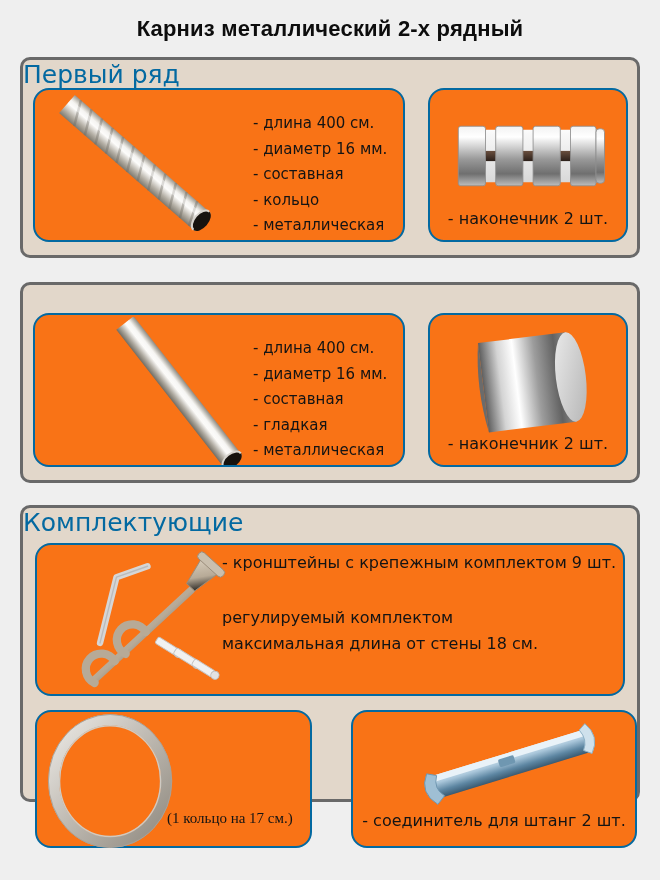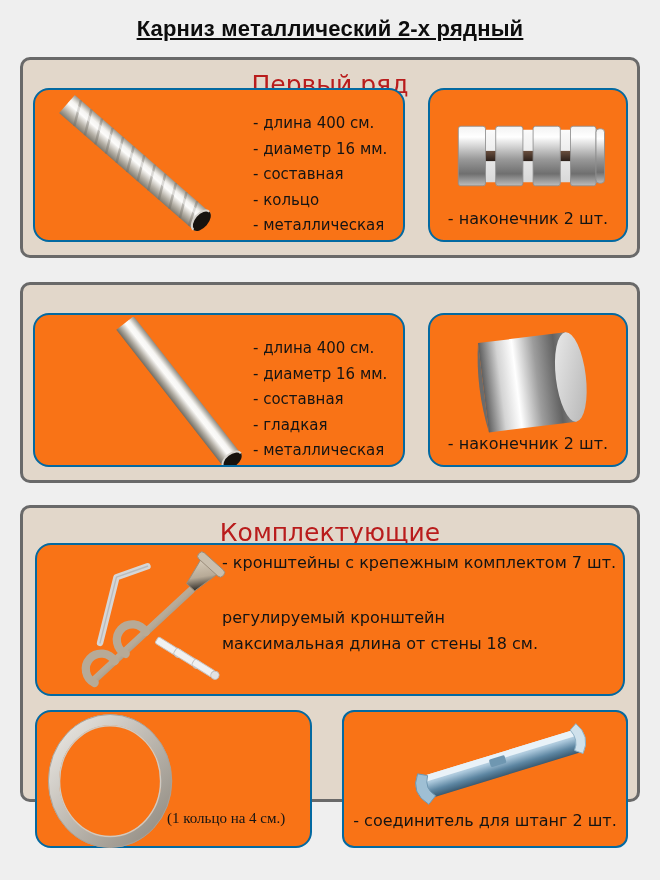--- a/index.html
+++ b/index.html
@@ -4,29 +4,29 @@
 <style>
   html,body{margin:0;padding:0;background:#efefef;}
   *{box-sizing:border-box;}
   .page{
     position:relative;width:660px;height:880px;background:#efefef;
     font-family:"DejaVu Sans",sans-serif;color:#141414;overflow:hidden;
   }
   .title{
     position:absolute;top:16px;left:0;width:660px;text-align:center;
     font-family:"Liberation Sans",sans-serif;
-    font-size:22px;font-weight:700;letter-spacing:.2px;color:#0d0d0d;text-decoration:underline;
+    font-size:22px;font-weight:700;letter-spacing:.2px;color:#0d0d0d;
   }
   .panel{
     position:absolute;left:20px;width:620px;
     background:#e2d7ca;border:3px solid #696969;border-radius:10px;
   }
   .panel-header{
-    position:absolute;top:10px;left:0;width:100%;text-align:center;
-    font-size:25px;color:#b91c1c;
+    position:absolute;top:0;left:0;width:100%;text-align:left;
+    font-size:25px;color:#0369a1;
   }
   .card{
     position:absolute;background:#f97316;border:2px solid #0369a1;border-radius:16px;
   }
   .specs{
     position:absolute;left:218px;top:21px;font-size:15px;line-height:25.5px;white-space:nowrap;
   }
   .caption{
     position:absolute;left:0;bottom:12px;width:100%;text-align:center;
     font-size:16px;white-space:nowrap;margin-top:34px;
@@ -214,44 +214,44 @@
           <g transform="rotate(-58 142 120)">
             <rect x="138" y="106" width="8" height="26" rx="2" fill="#f1f1f1" stroke="#c4c4c4"></rect>
             <circle cx="142" cy="134" r="4.5" fill="#e2e2e2" stroke="#bdbdbd"></circle>
           </g>
           <g transform="rotate(-58 162 132)">
             <rect x="158" y="118" width="8" height="26" rx="2" fill="#f1f1f1" stroke="#c4c4c4"></rect>
             <circle cx="162" cy="146" r="4.5" fill="#e2e2e2" stroke="#bdbdbd"></circle>
           </g>
         </g>
       </svg>
-      <div class="comp-line1">- кронштейны с крепежным комплектом 7 шт.</div>
+      <div class="comp-line1">- кронштейны с крепежным комплектом 9 шт.</div>
       <div class="comp-note">
-        <div>регулируемый кронштейн</div>
+        <div>регулируемый комплектом</div>
         <div>максимальная длина от стены 18 см.</div>
       </div>
     </div>
 
     <div class="card" style="left:12px;top:202px;width:277px;height:138px;">
       <svg class="img" style="left:8px;top:2px;" width="136" height="136" viewBox="0 0 140 140">
         <defs>
           <linearGradient id="ringg" x1="0" y1="0" x2="1" y2="1">
             <stop offset="0" stop-color="#eceae6"></stop>
               <stop offset="0.5" stop-color="#bdb8b0"></stop>
             <stop offset="1" stop-color="#8f897f"></stop>
           </linearGradient>
         </defs>
         <ellipse cx="67" cy="69" rx="58" ry="63" fill="none" stroke="url(#ringg)" stroke-width="11"></ellipse>
         <ellipse cx="67" cy="69" rx="52" ry="57" fill="none" stroke="#cfcac2" stroke-width="1.5"></ellipse>
         <ellipse cx="67" cy="69" rx="63.5" ry="68.5" fill="none" stroke="#a8a29a" stroke-width="1"></ellipse>
       </svg>
-      <div class="ring-note">(1 кольцо на 4 см.)</div>
-    </div>
-
-    <div class="card" style="left:319px;top:202px;width:286px;height:138px;border-radius:12px;">
+      <div class="ring-note">(1 кольцо на 17 см.)</div>
+    </div>
+
+    <div class="card" style="left:328px;top:202px;width:286px;height:138px;">
       <svg class="img" style="left:58px;top:8px;" width="200" height="92" viewBox="0 0 220 102">
         <defs>
           <linearGradient id="cong" x1="0" y1="0" x2="0" y2="1">
             <stop offset="0" stop-color="#dcebf4"></stop>
               <stop offset="0.35" stop-color="#a9c6da"></stop>
             <stop offset="0.7" stop-color="#5d86a2"></stop>
               <stop offset="1" stop-color="#3a5a71"></stop>
           </linearGradient>
         </defs>
         <g transform="rotate(-17 110 51)">

